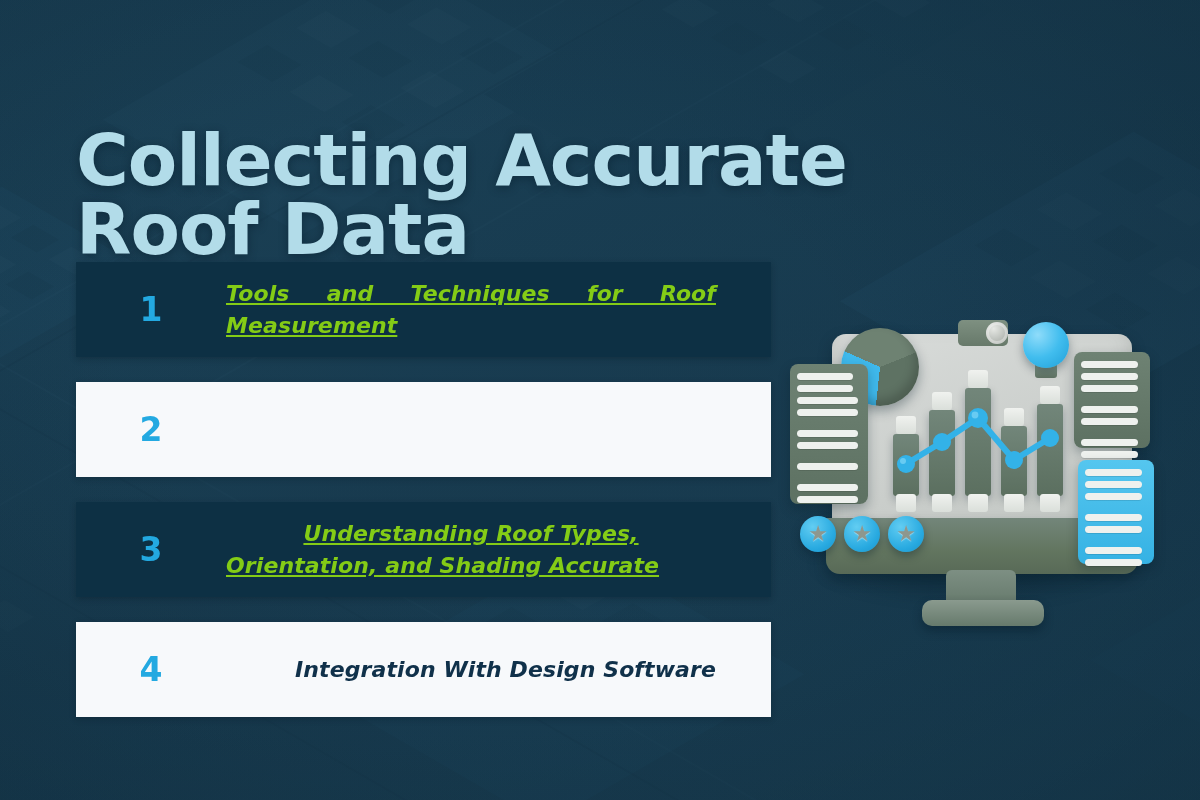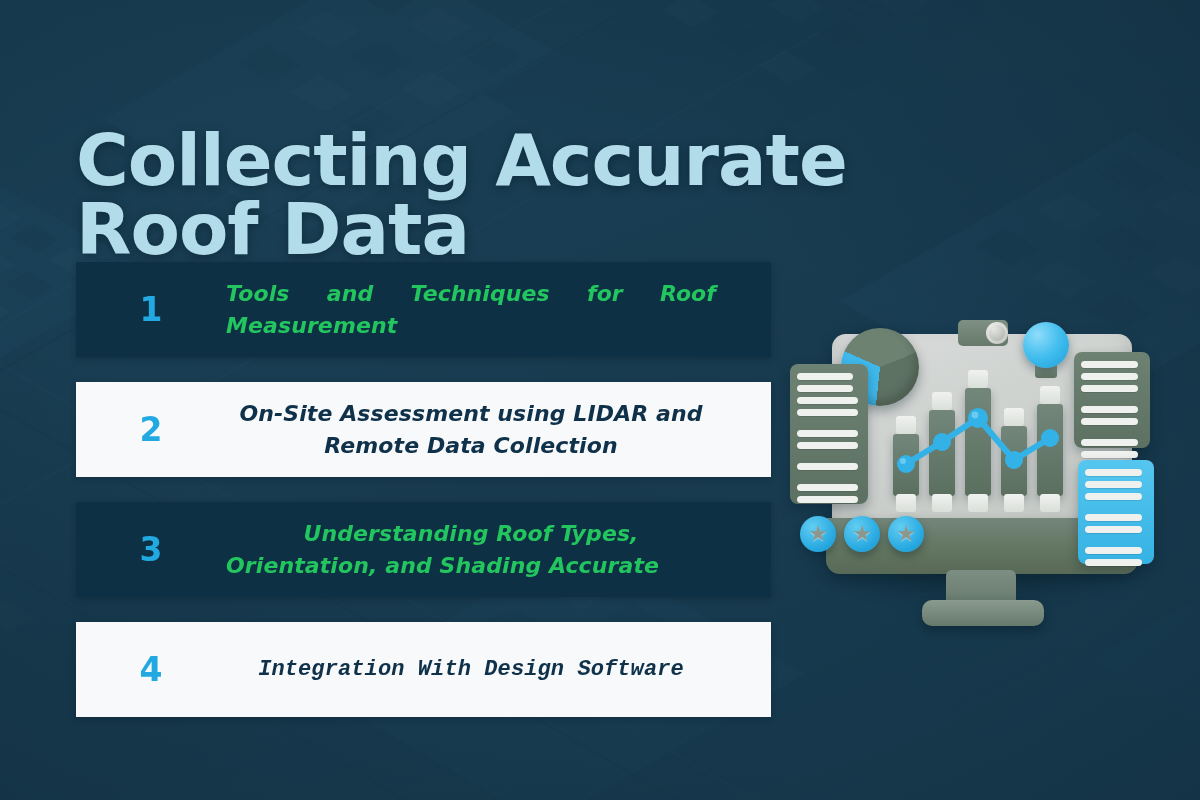--- a/index.html
+++ b/index.html
@@ -65,25 +65,25 @@
     font-size:33px;font-weight:bold;
     color:#23a9e1;
   }
   .row .txt{
     flex:1 1 auto;padding-right:55px;
     font-family:"DejaVu Sans", sans-serif;
     font-style:italic;font-weight:bold;
     font-size:22px;line-height:1.42;
     letter-spacing:.1px;
   }
-  .row.dark .txt{color:#22c55e;text-align:justify;text-align-last:left;}
+  .row.dark .txt{color:#84cc16;text-align:justify;text-align-last:left;text-decoration:underline;}
   .row.light .txt{color:#10314a;text-align:center;}
   .row.r2 .txt{text-align:center;}
   .row.r3 .txt{text-align:center;}
-  .row.r4 .txt{text-align:center;font-family:Liberation Mono, monospace;}
+  .row.r4 .txt{text-align:right;}
 
   
   .illus{position:absolute;left:786px;top:320px;width:390px;height:330px;}
 
   .mon-shadow{
     position:absolute;left:20px;top:200px;width:330px;height:90px;
     background:radial-gradient(ellipse at center, rgba(6,26,38,.45), rgba(6,26,38,0) 70%);
     filter:blur(3px);
   }
   .screen{
@@ -266,21 +266,20 @@
 
   <div class="steps">
 
     <div class="row dark r1">
       <div class="num">1</div>
       <div class="txt">Tools and Techniques for Roof Measurement</div>
     </div>
 
     <div class="row light r2">
       <div class="num">2</div>
-      <div class="txt">On-Site Assessment using LIDAR and Remote Data Collection</div>
     </div>
 
     <div class="row dark r3">
       <div class="num">3</div>
       <div class="txt">Understanding Roof Types, Orientation, and Shading Accurate</div>
     </div>
 
     <div class="row light r4">
       <div class="num">4</div>
       <div class="txt">Integration With Design Software</div>

